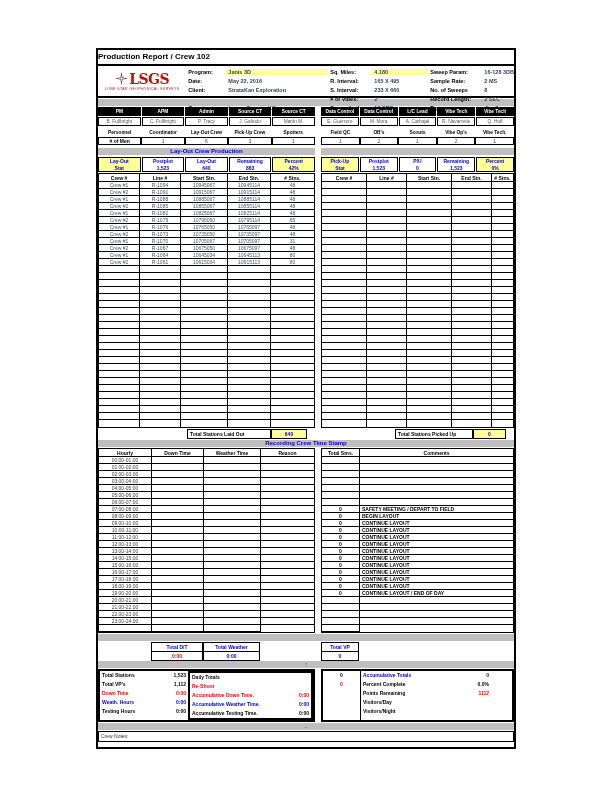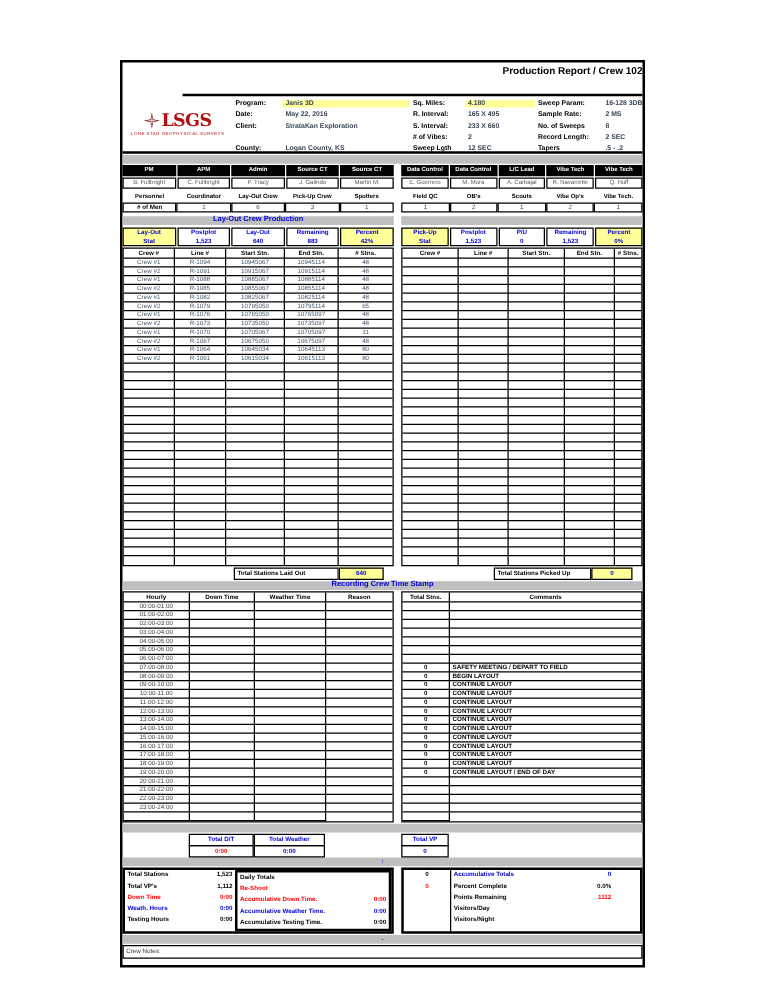--- a/index.html
+++ b/index.html
@@ -3,23 +3,23 @@
 <meta charset="utf-8">
 <style>
   * { box-sizing: border-box; margin: 0; padding: 0; }
   html,body { background:#fff; }
   .page { position:relative; width:612px; height:792px; background:#fff;
           font-family:"Liberation Sans", sans-serif; color:#000; overflow:hidden; }
   .form { position:absolute; left:96px; top:48px; width:420px; border:2px solid #000;
           background:#fff; padding-bottom:5px; }
 
   
-  .hdr-title { height:27px; line-height:13px; text-align:right; font-size:8px;
-               font-weight:bold; border-bottom:2px solid #000;margin-left:48px; }
-  .hdr-body { display:flex; height:46px; border-bottom:2px solid #000; }
+  .hdr-title { height:16px; line-height:13px; text-align:left; font-size:8px;
+               font-weight:bold; border-bottom:2px solid #000; }
+  .hdr-body { display:flex; height:32px; border-bottom:2px solid #000; }
   .logo { width:106px; display:flex; flex-direction:column; align-items:center; justify-content:center; }
   .logo-row { display:flex; align-items:center; gap:1px; }
   .logo-text { font-family:"DejaVu Serif", serif; font-weight:bold; font-size:14px;
                color:var(--brand,#B01212); line-height:14px; letter-spacing:-0.5px; }
   .logo-tag { font-size:3.5px; color:var(--brand,#B01212); letter-spacing:0.4px; margin-top:1px;
               text-transform:uppercase; white-space:nowrap; }
   .hdr-info { flex:1; display:grid; grid-template-columns:40px 102px 44px 56px 54px 1fr;
               grid-auto-rows:9px; align-items:center; padding-top:1px; }
   .info-lab { font-size:5.5px; font-weight:bold; padding-left:2px; white-space:nowrap; }
   .info-val { font-size:5.5px; font-weight:bold; color:#3a4556; padding-left:2px; white-space:nowrap; }

